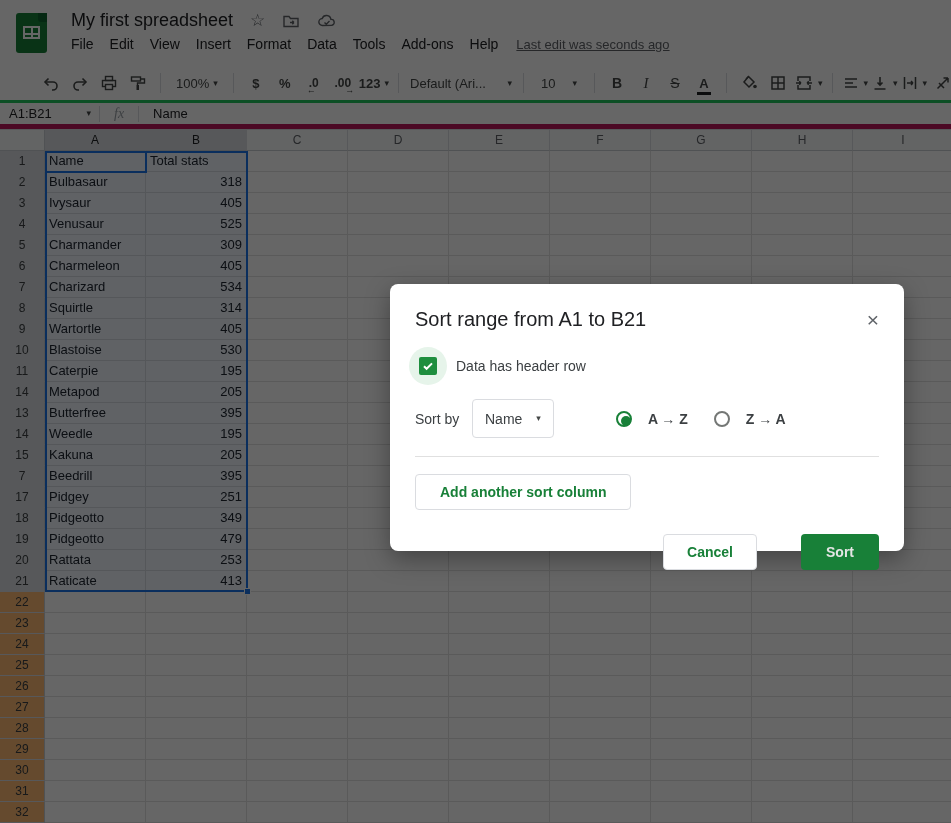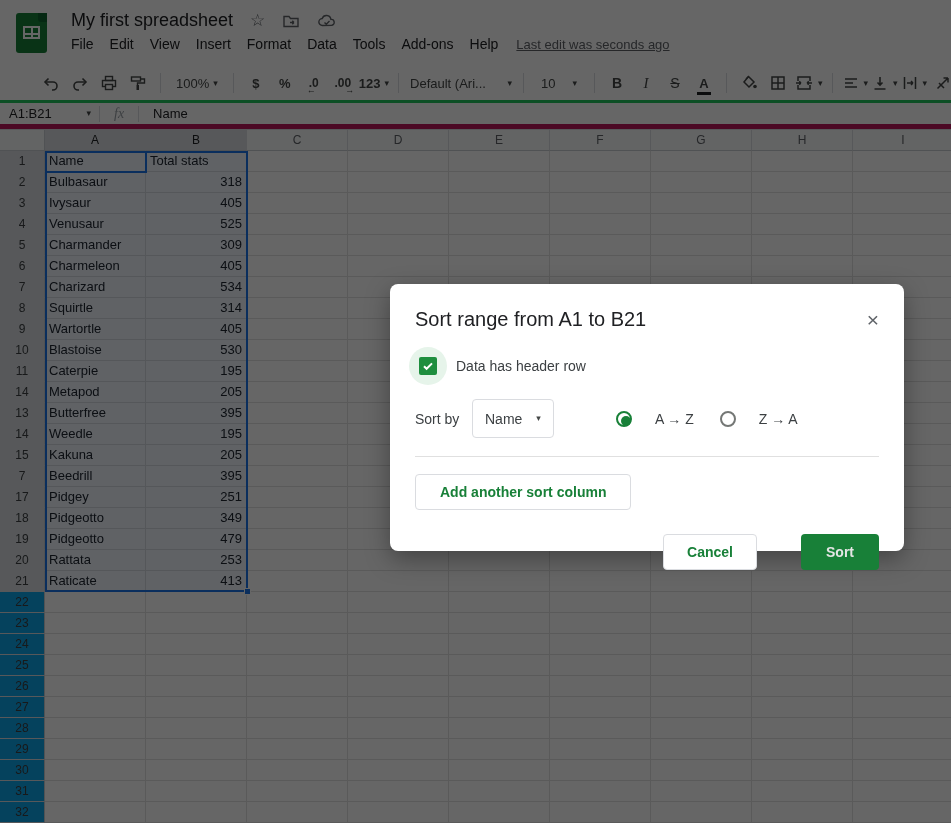--- a/index.html
+++ b/index.html
@@ -55,21 +55,21 @@
   .fx { font-style:italic; font-family:"Liberation Serif",serif; color:#9aa0a6; font-size:14px; margin:0 14px; }
   .formula-content { font-size:13px; color:#202124; margin-left:14px; }
 
   
   .grid-area { position:relative; height:694px; overflow:hidden; background:#fff; }
   .col-header-row { display:flex; height:22px; background:#f8f9fa; border-top:1px solid #d9dce0; }
   .corner-cell { width:45px; flex:none; background:#f8f9fa; border-right:1px solid #c9ccd1; border-bottom:1px solid #c9ccd1; }
   .col-h { width:101px; flex:none; display:flex; align-items:center; justify-content:center; font-size:12px; color:#5f6368; background:#f8f9fa; border-right:1px solid #d9dce0; border-bottom:1px solid #c9ccd1; }
   .col-h.sel { background:#d9dce0; color:#202124; }
   .grid-row { display:flex; height:21px; }
-  .row-h { width:45px; flex:none; display:flex; align-items:center; justify-content:center; font-size:12px; color:#3c4043; background:#0ea5e9; border-right:1px solid #c9ccd1; border-bottom:1px solid #d9dce0; }
+  .row-h { width:45px; flex:none; display:flex; align-items:center; justify-content:center; font-size:12px; color:#3c4043; background:#fdba74; border-right:1px solid #c9ccd1; border-bottom:1px solid #d9dce0; }
   .row-h.sel { background:#d9dce0; }
   .cell { width:101px; flex:none; border-right:1px solid #e2e2e2; border-bottom:1px solid #e2e2e2; font-size:13px; color:#202124; line-height:20px; padding:0 4px; white-space:nowrap; overflow:hidden; }
   .cell.num { text-align:right; }
   .sel-range { position:absolute; left:45px; top:22px; width:203px; height:441px; border:2px solid #1a73e8; background:rgba(26,115,232,0.07); pointer-events:none; }
   .active-cell { position:absolute; left:45px; top:22px; width:102px; height:22px; border:2px solid #1a73e8; pointer-events:none; }
   .fill-handle { position:absolute; left:244px; top:459px; width:7px; height:7px; background:#1a73e8; border:1px solid #fff; pointer-events:none; }
 
   
   .dim-overlay { position:absolute; inset:0; background:rgba(0,0,0,0.6); z-index:10; }
   .dialog { position:absolute; left:390px; top:284px; width:514px; height:267px; background:#fff; border-radius:8px; box-shadow:0 8px 24px rgba(0,0,0,0.35); z-index:20; padding:24px 25px; }
@@ -78,21 +78,21 @@
   .dlg-close { font-size:21px; color:#5f6368; line-height:1; cursor:default; margin-top:1px; }
   .chk-row { display:flex; align-items:center; gap:9px; margin-top:16px; margin-left:-6px; }
   .chk-halo { width:38px; height:38px; border-radius:50%; background:#e6f4ea; display:flex; align-items:center; justify-content:center; }
   .chk-box { width:18px; height:18px; background:#1e8e3e; border-radius:2px; display:flex; align-items:center; justify-content:center; }
   .chk-label { font-size:14px; color:#3c4043; }
   .sort-row { display:flex; align-items:center; margin-top:14px; }
   .sort-by-label { font-size:14px; color:#3c4043; width:47px; flex:none; }
   .key-dropdown { margin-left:10px; border:1px solid #dadce0; border-radius:4px; height:39px; display:flex; align-items:center; padding:0 12px; gap:10px; }
   .key-text { font-size:14px; color:#3c4043; }
   .radio-group { display:flex; align-items:center; gap:26px; margin-left:62px; }
-  .radio-opt { display:flex; align-items:center; gap:23px; }
+  .radio-opt { display:flex; align-items:center; gap:16px;font-weight:bold; }
   .radio { width:16px; height:16px; border-radius:50%; border:2px solid #747775; position:relative; flex:none; }
   .radio.on { border-color:#188038; }
   .radio.on:after { content:""; position:absolute; left:3px; top:3px; width:10px; height:10px; border-radius:50%; background:#188038; }
   .radio-label { font-size:14px; color:#3c4043; }
   .dlg-divider { border-top:1px solid #e0e0e0; margin-top:18px; }
   .add-btn { margin-top:17px; height:36px; padding:0 24px; border:1px solid #dadce0; border-radius:4px; background:#fff; color:#188038; font-size:14px; font-weight:bold; display:inline-flex; align-items:center; font-family:inherit; }
   .dlg-footer { display:flex; justify-content:flex-end; gap:12px; margin-top:24px; }
   .btn { height:36px; border-radius:4px; font-size:14px; font-weight:bold; display:inline-flex; align-items:center; font-family:inherit; }
   .btn-cancel { padding:0 23px; border:1px solid #dadce0; background:#fff; color:#188038; }
   .btn-sort { padding:0 25px; border:none; background:#188038; color:#e5e5e5;margin-left:32px; }

